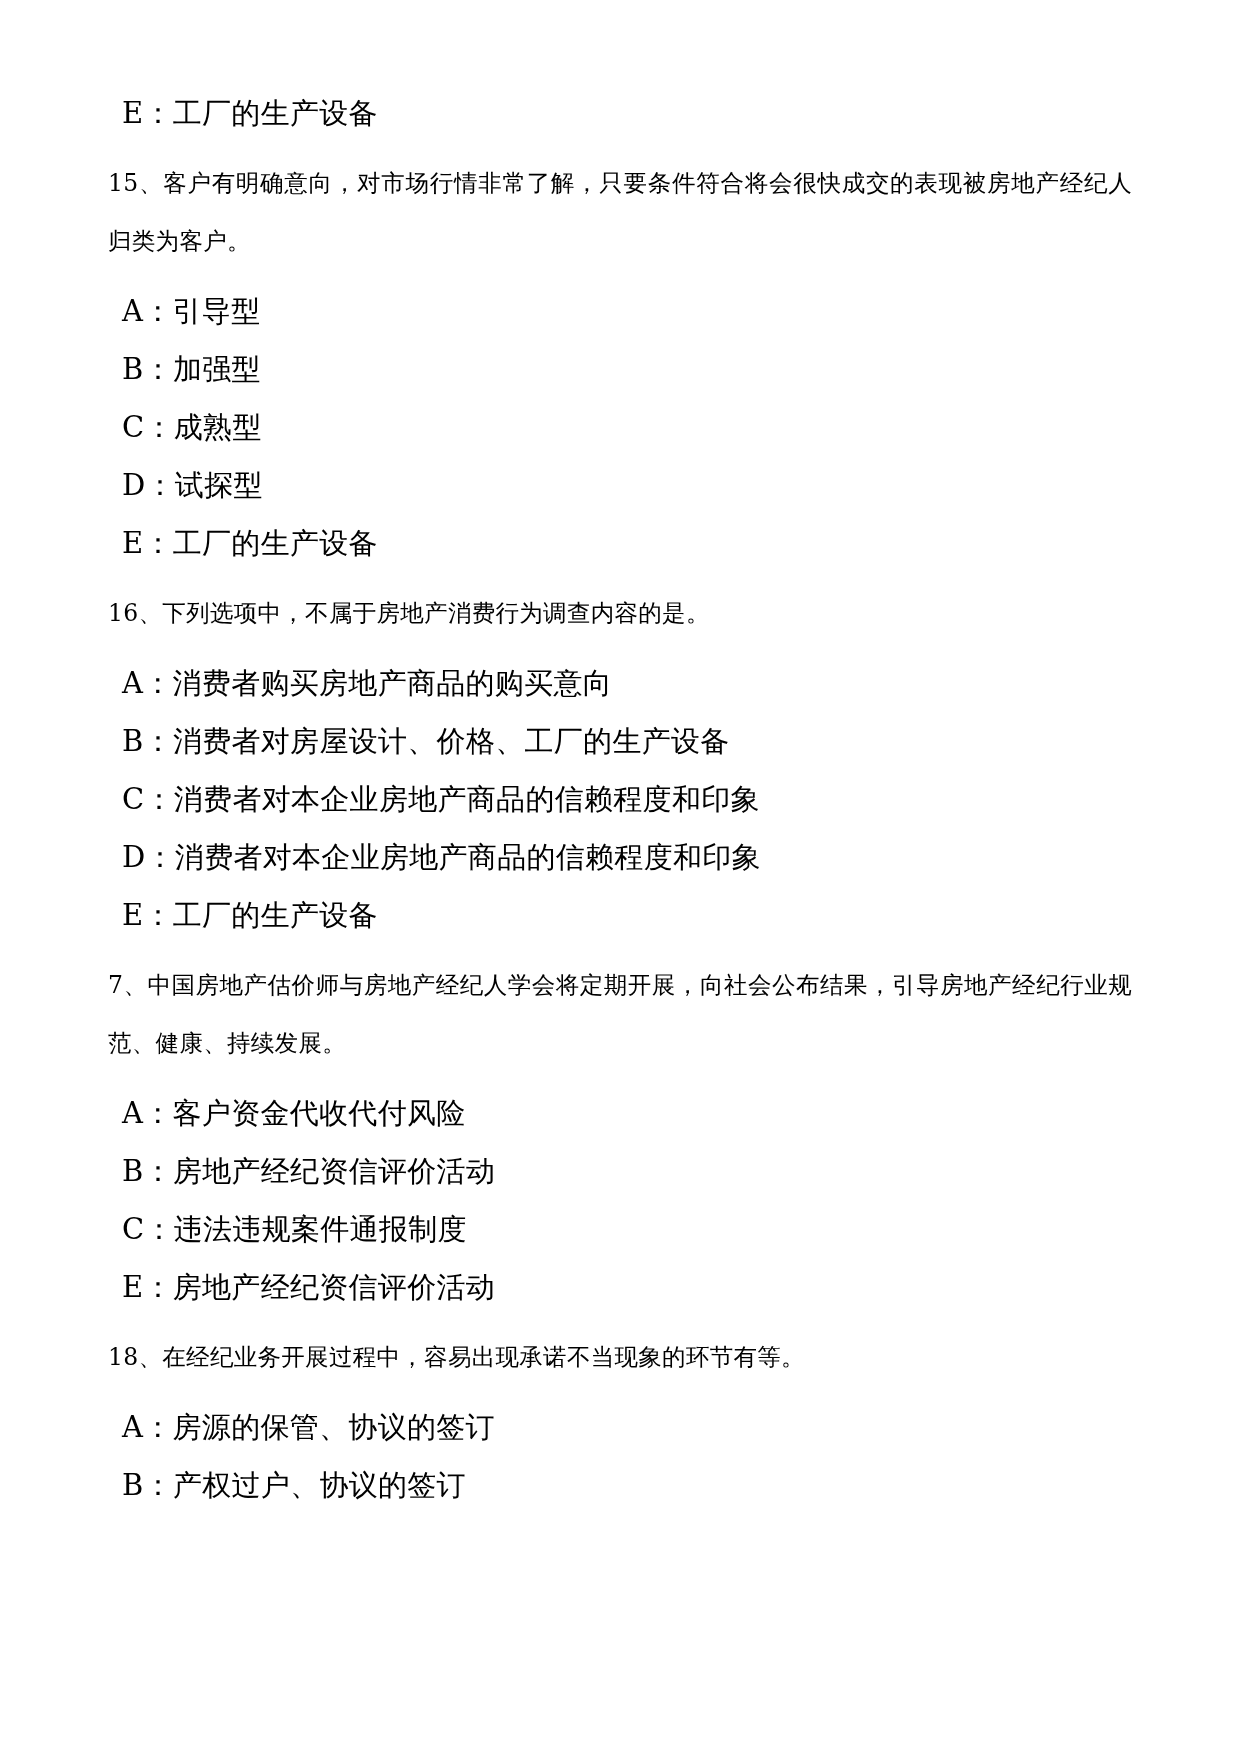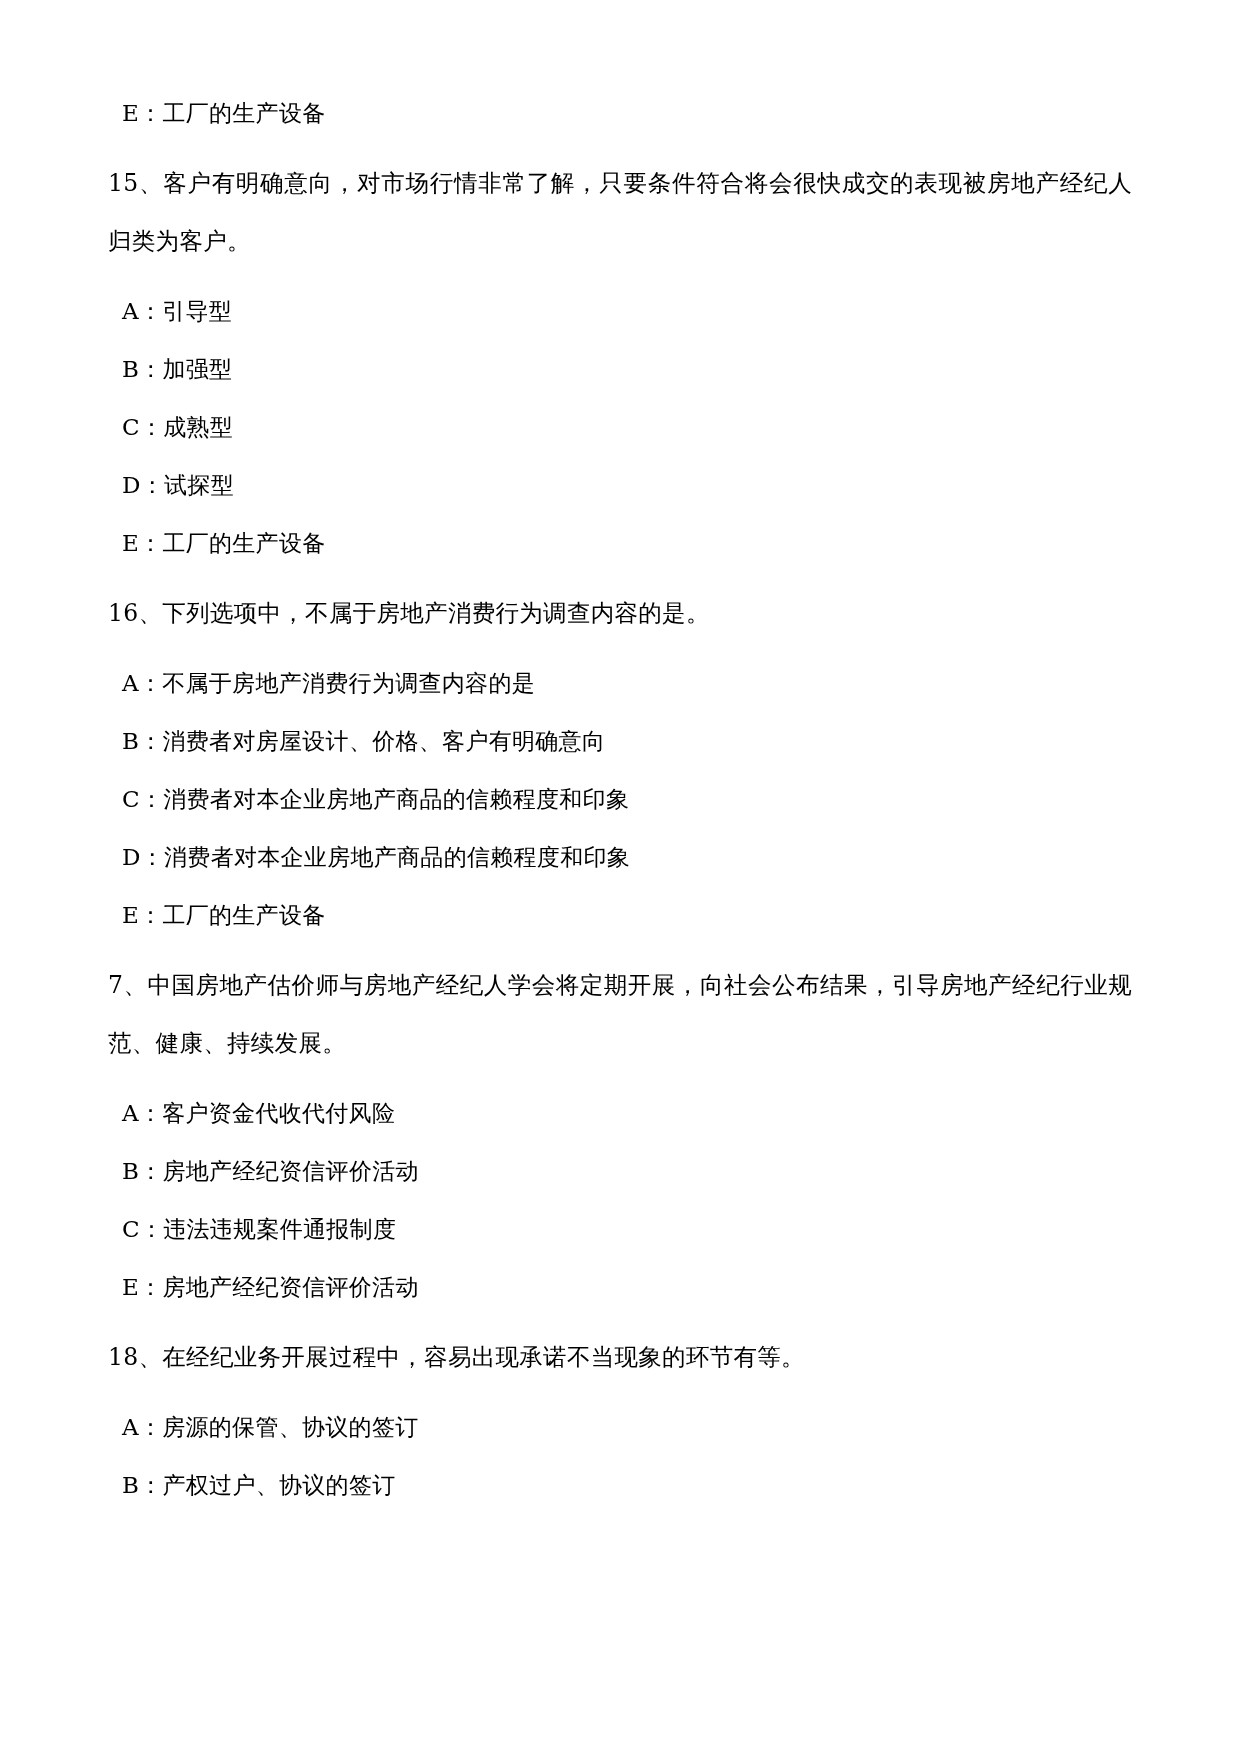--- a/index.html
+++ b/index.html
@@ -24,21 +24,21 @@
   .q-stem {
     font-size: 23.5px;
     line-height: 58px;
     text-align: justify;
     margin: 12px;
     padding: 0;
     text-indent: 0;
     letter-spacing: 0.3px;
   }
   .opt {
-    font-size: 23px;
+    font-size: 29px;
     line-height: 58px;
     margin: 0;
     padding-left: 26px;
     letter-spacing: 0.3px;
     white-space: nowrap;
   }
   .block {
     margin: 0 0 0 0;
   }
 </style>
@@ -54,22 +54,22 @@
       <p class="q-stem">15、客户有明确意向，对市场行情非常了解，只要条件符合将会很快成交的表现被房地产经纪人归类为客户。</p>
       <p class="opt">A：引导型</p>
       <p class="opt">B：加强型</p>
       <p class="opt">C：成熟型</p>
       <p class="opt">D：试探型</p>
       <p class="opt">E：工厂的生产设备</p>
     </div>
 
     <div class="block">
       <p class="q-stem">16、下列选项中，不属于房地产消费行为调查内容的是。</p>
-      <p class="opt">A：不属于房地产消费行为调查内容的是</p>
-      <p class="opt">B：消费者对房屋设计、价格、客户有明确意向</p>
+      <p class="opt">A：消费者购买房地产商品的购买意向</p>
+      <p class="opt">B：消费者对房屋设计、价格、工厂的生产设备</p>
       <p class="opt">C：消费者对本企业房地产商品的信赖程度和印象</p>
       <p class="opt">D：消费者对本企业房地产商品的信赖程度和印象</p>
       <p class="opt">E：工厂的生产设备</p>
     </div>
 
     <div class="block">
       <p class="q-stem">7、中国房地产估价师与房地产经纪人学会将定期开展，向社会公布结果，引导房地产经纪行业规范、健康、持续发展。</p>
       <p class="opt">A：客户资金代收代付风险</p>
       <p class="opt">B：房地产经纪资信评价活动</p>
       <p class="opt">C：违法违规案件通报制度</p>

